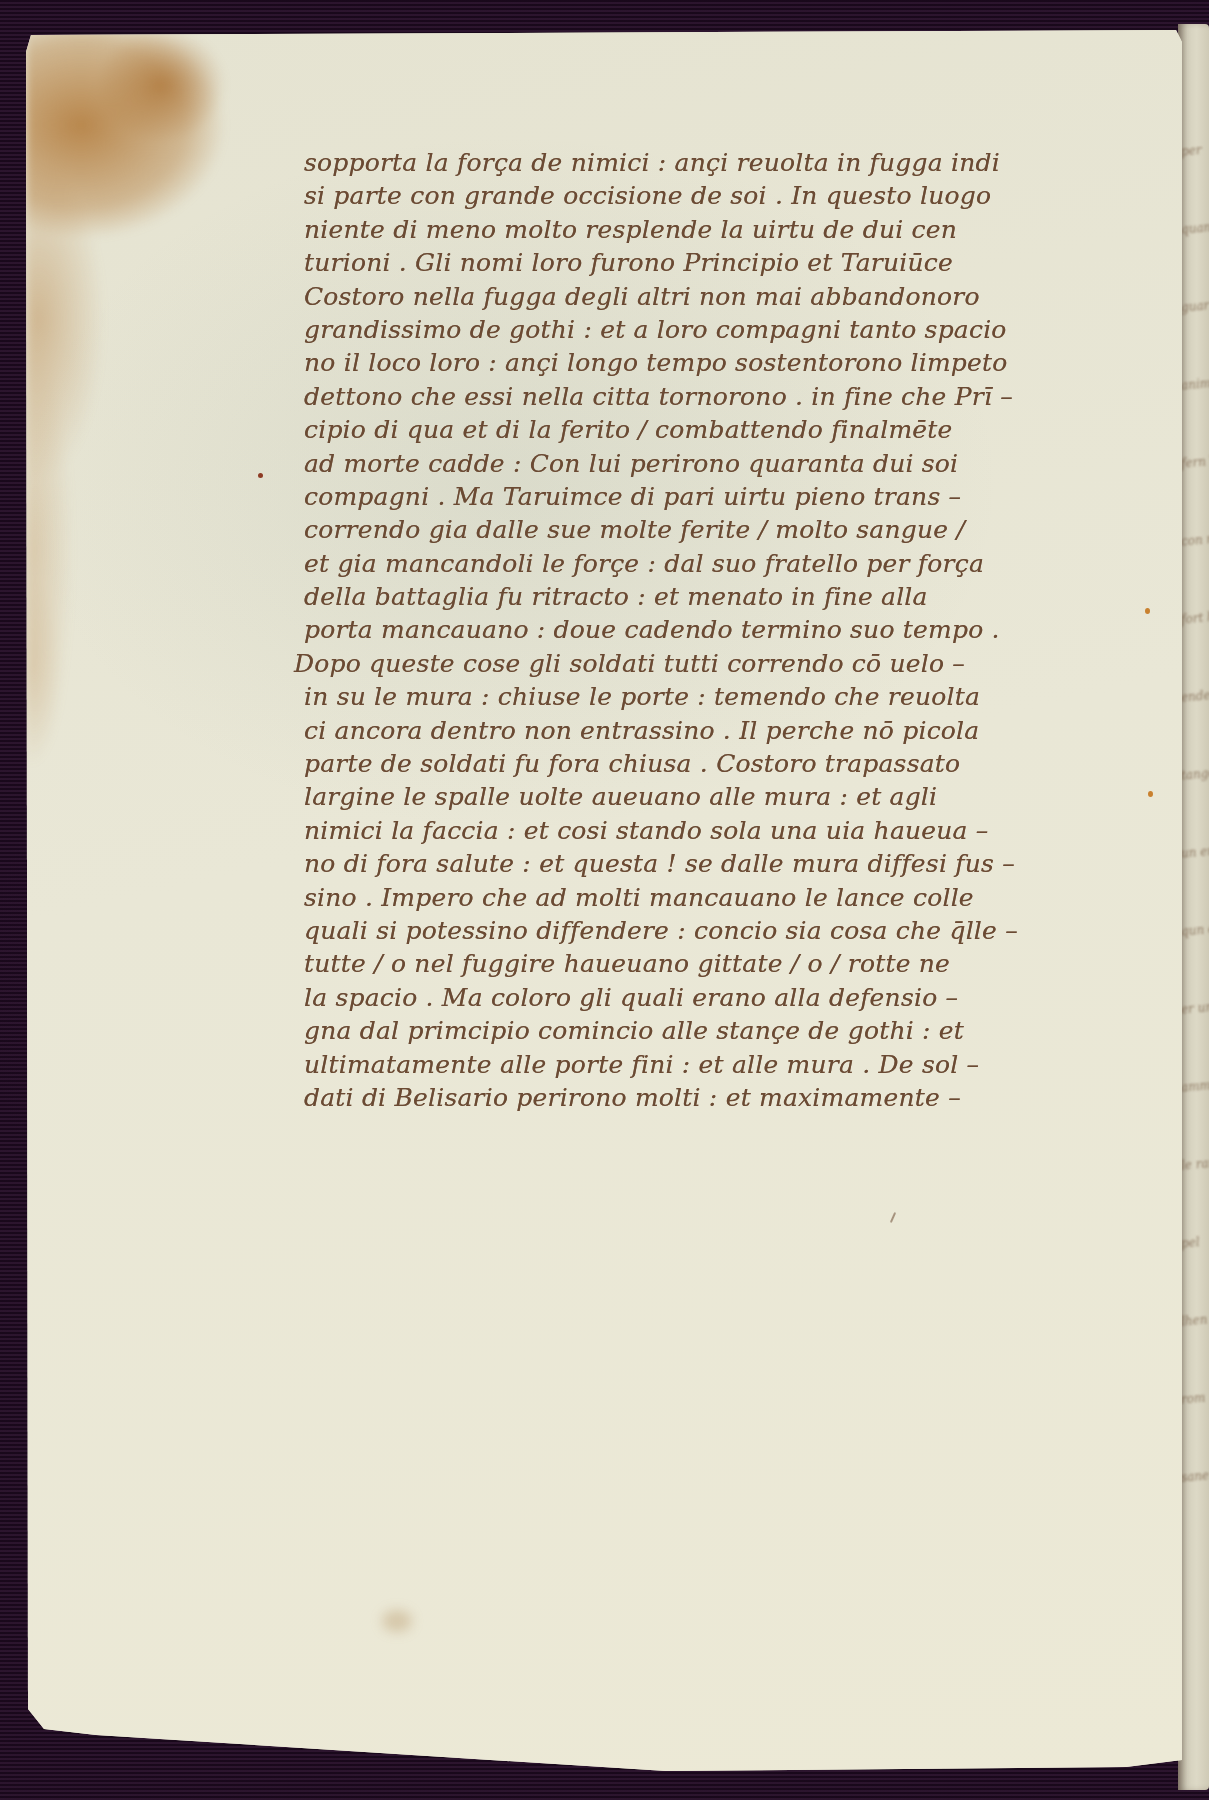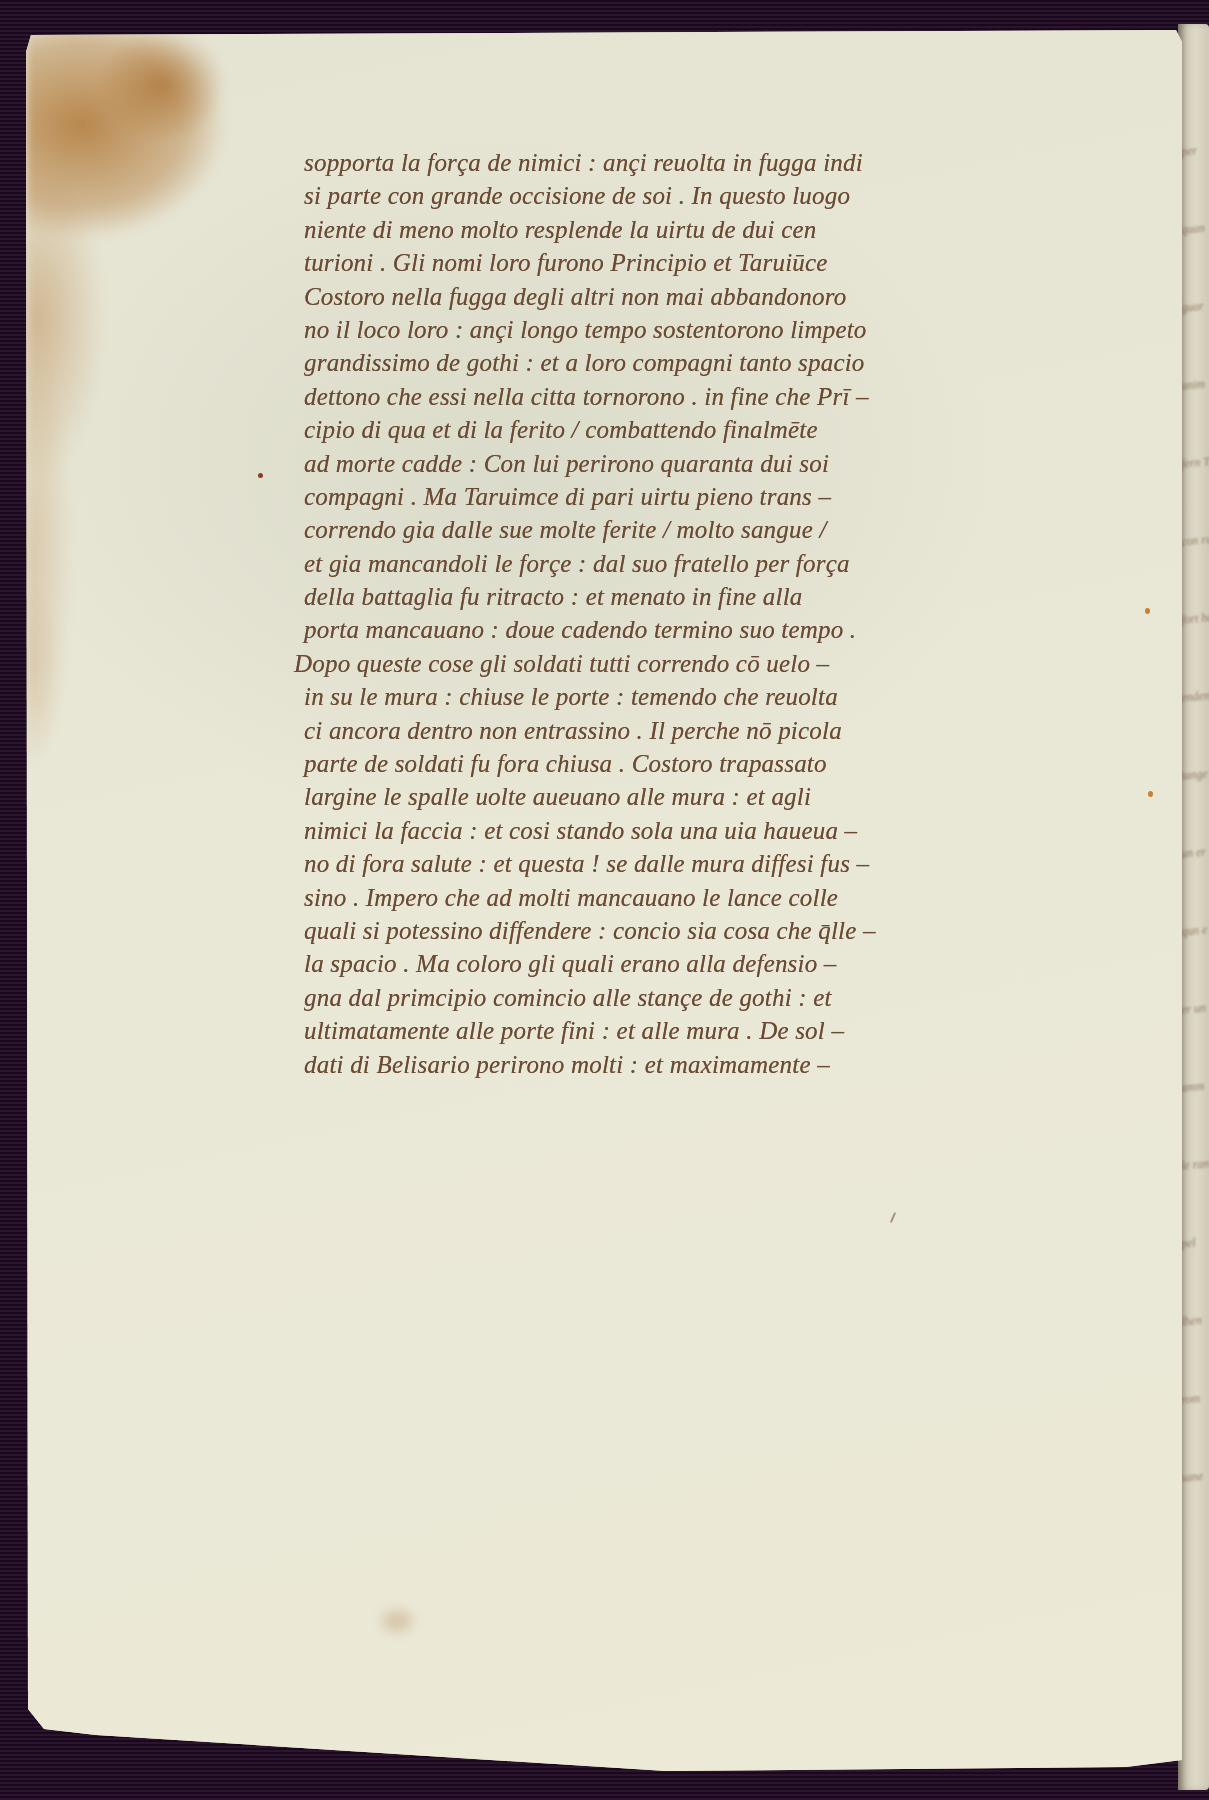--- a/index.html
+++ b/index.html
@@ -8,21 +8,20 @@
     font-family:"DejaVu Serif", serif;
     overflow:hidden;
   }
   
   .scene{
     position:relative;width:1209px;height:1800px;overflow:hidden;
     background-color:#240c26;
     background-image:
       repeating-linear-gradient(180deg, rgba(0,0,0,.30) 0 2px, rgba(255,255,255,.035) 2px 4px),
       radial-gradient(900px 700px at 50% 55%, rgba(120,60,110,.10), transparent 70%);
-    font-family: Liberation Serif, serif;
   }
 
   
   .fore-edge{
     position:absolute;left:1178px;top:24px;width:31px;height:1766px;
     background:linear-gradient(90deg,#b7b2a0 0,#d4d0bd 30%,#ddd9c6 60%,#cfcab6 100%);
     border-radius:0 4px 4px 0;
     box-shadow:inset 7px 0 9px -4px rgba(55,35,25,.55);
     overflow:hidden;
   }
@@ -119,39 +118,40 @@
     <div class="speck speck-c"></div>
     <div class="speck speck-d"></div>
     <div class="pen-mark"></div>
 
     <div class="textblock" id="textblock">
         <div class="line">sopporta la força de nimici : ançi reuolta in fugga indi</div>
         <div class="line">si parte con grande occisione de soi . In questo luogo</div>
         <div class="line">niente di meno molto resplende la uirtu de dui cen</div>
         <div class="line">turioni . Gli nomi loro furono Principio et Taruiūce</div>
         <div class="line">Costoro nella fugga degli altri non mai abbandonoro</div>
+        <div class="line">grandissimo de gothi : et a loro compagni tanto spacio</div>
         <div class="line">no il loco loro : ançi longo tempo sostentorono limpeto</div>
-        <div class="line">grandissimo de gothi : et a loro compagni tanto spacio</div>
         <div class="line">dettono che essi nella citta tornorono . in fine che Prī –</div>
         <div class="line">cipio di qua et di la ferito / combattendo finalmēte</div>
         <div class="line">ad morte cadde : Con lui perirono quaranta dui soi</div>
         <div class="line">compagni . Ma Taruimce di pari uirtu pieno trans –</div>
         <div class="line">correndo gia dalle sue molte ferite / molto sangue /</div>
         <div class="line">et gia mancandoli le forçe : dal suo fratello per força</div>
         <div class="line">della battaglia fu ritracto : et menato in fine alla</div>
         <div class="line">porta mancauano : doue cadendo termino suo tempo .</div>
         <div class="line">Dopo queste cose gli soldati tutti correndo cō uelo –</div>
         <div class="line">in su le mura : chiuse le porte : temendo che reuolta</div>
         <div class="line">ci ancora dentro non entrassino . Il perche nō picola</div>
         <div class="line">parte de soldati fu fora chiusa . Costoro trapassato</div>
         <div class="line">largine le spalle uolte aueuano alle mura : et agli</div>
         <div class="line">nimici la faccia : et cosi stando sola una uia haueua –</div>
         <div class="line">no di fora salute : et questa ! se dalle mura diffesi fus –</div>
         <div class="line">sino . Impero che ad molti mancauano le lance colle</div>
         <div class="line">quali si potessino diffendere : concio sia cosa che q̄lle –</div>
+        <div class="line">tutte / o nel fuggire haueuano gittate / o / rotte ne</div>
         <div class="line">la spacio . Ma coloro gli quali erano alla defensio –</div>
         <div class="line">gna dal primcipio comincio alle stançe de gothi : et</div>
         <div class="line">ultimatamente alle porte fini : et alle mura . De sol –</div>
         <div class="line">dati di Belisario perirono molti : et maximamente –</div>
       </div>
   </div>
 
 </div>
 
 </body></html>

